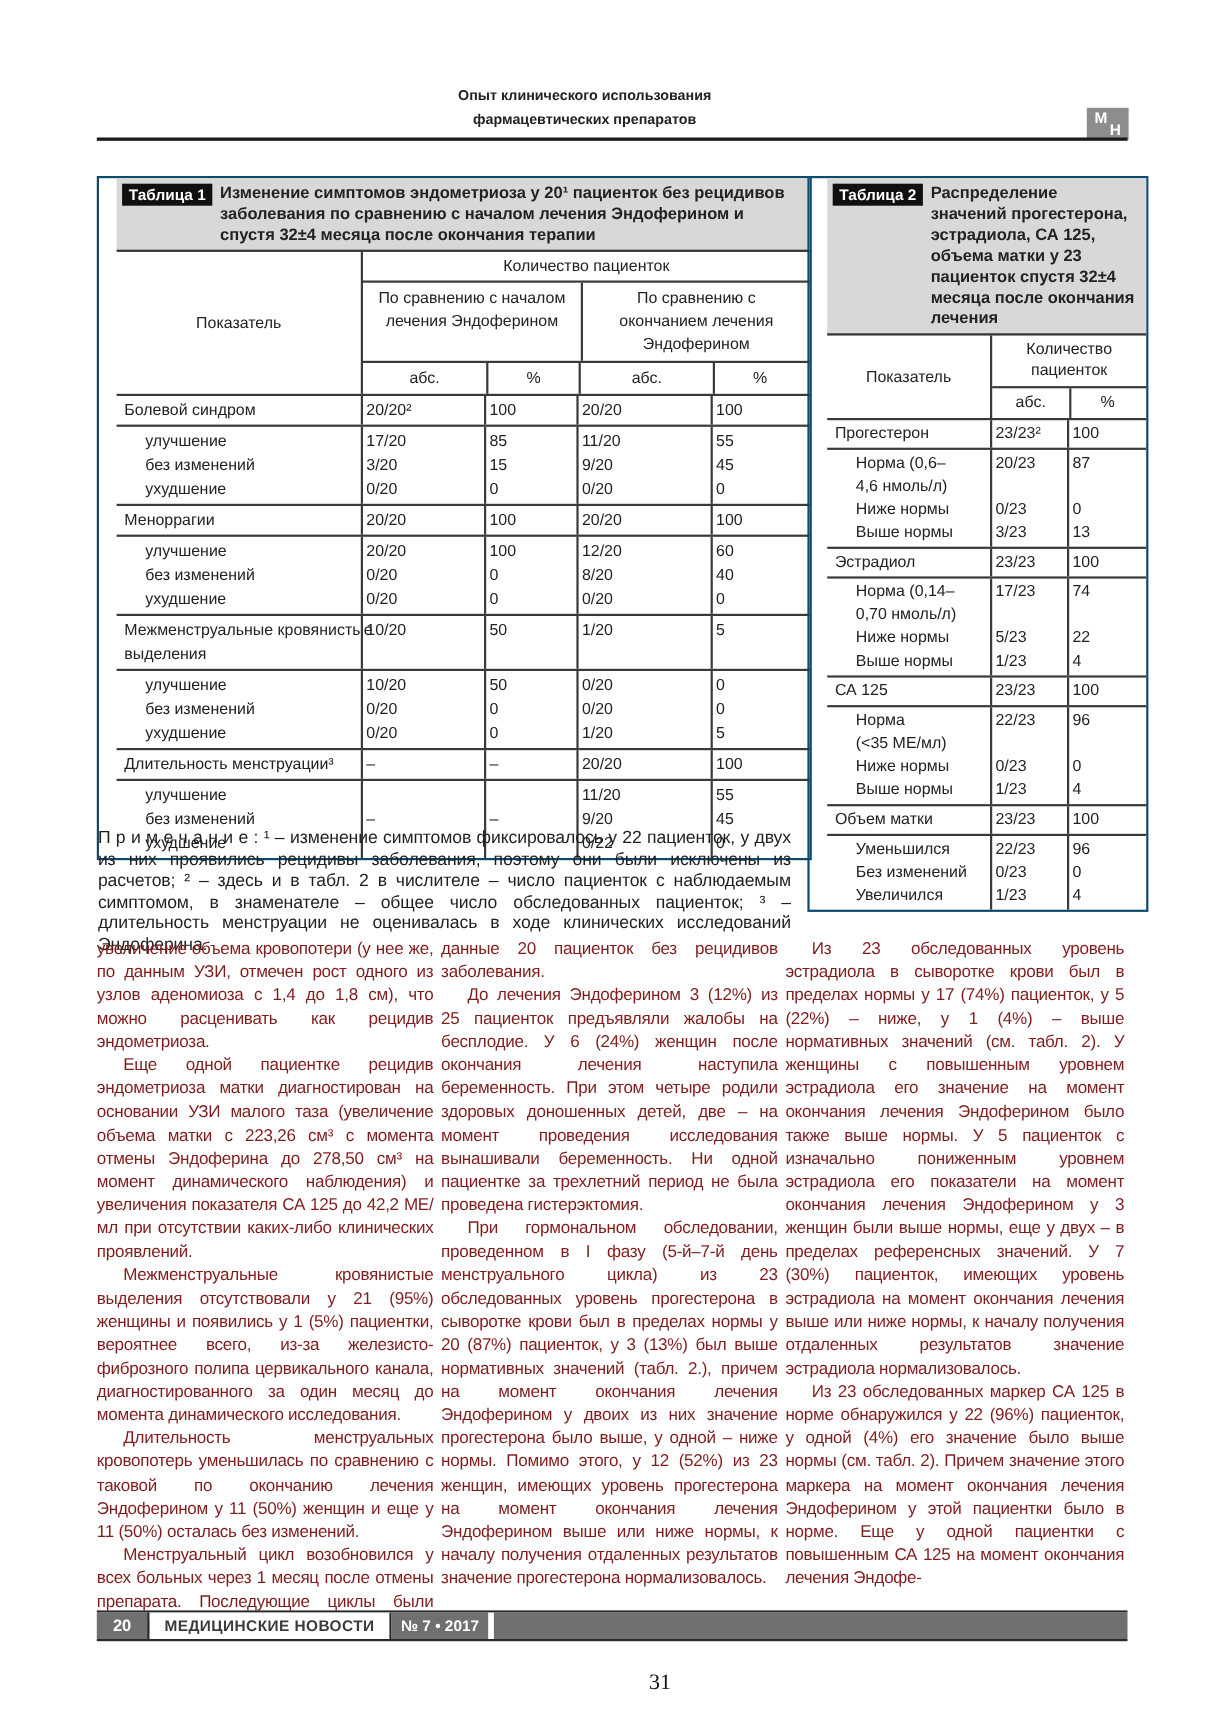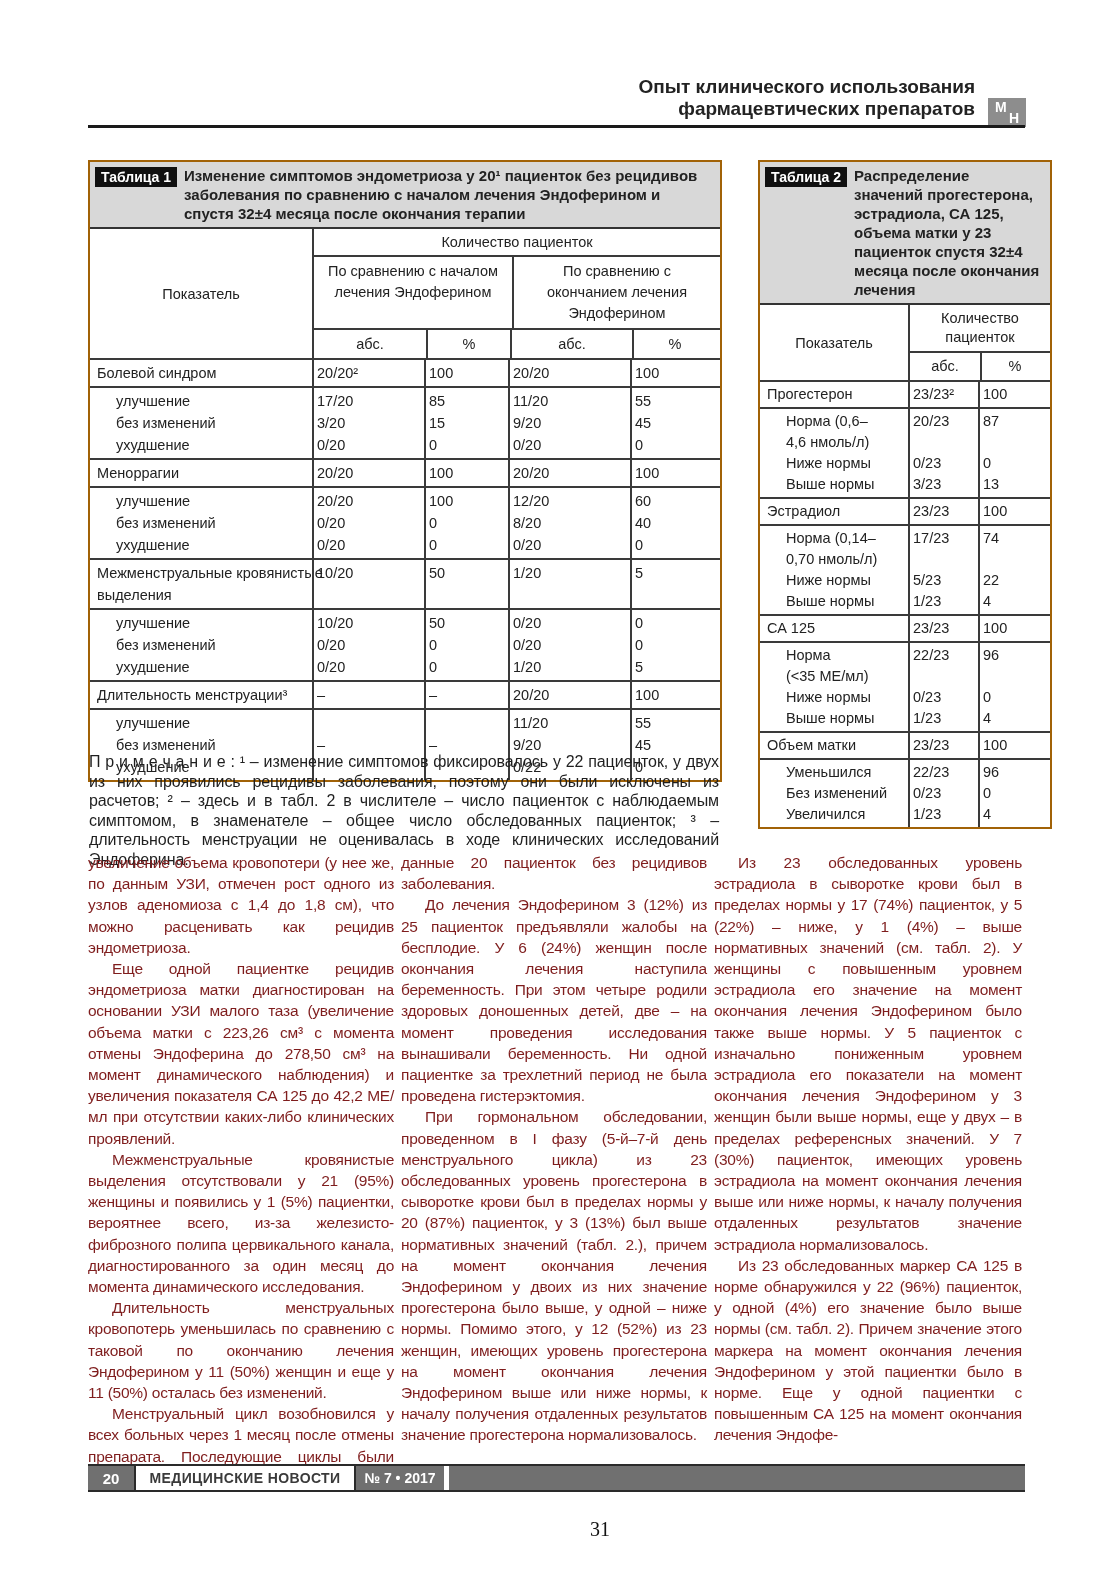--- a/index.html
+++ b/index.html
@@ -1,27 +1,27 @@
 <!DOCTYPE html>
 <html><head>
 <meta charset="utf-8">
 <style>
   html,body{margin:0;padding:0;background:#fff;}
   .page{position:relative;width:1110px;height:1570px;background:#ffffff;overflow:hidden;
         font-family:"Liberation Sans",sans-serif;color:#1d1d1d;}
   
   .hdr{position:absolute;left:88px;top:76px;width:937px;}
-  .hdr-text{text-align:right;padding-right:50px;font-weight:bold;font-size:19px;line-height:22px;color:#222;}
+  .hdr-text{text-align:center;padding-right:50px;font-weight:bold;font-size:13px;line-height:22px;color:#222;}
   .hdr-rule{position:absolute;left:88px;top:125px;width:937px;height:3px;background:#1a1a1a;}
   .logo{position:absolute;left:988px;top:98px;width:38px;height:29px;background:#8d8d8d;}
   .logo span{position:absolute;color:#fff;font-weight:bold;font-size:14px;line-height:14px;}
   .logo .m{left:7px;top:2px;}
   .logo .n{right:7px;bottom:2px;}
   
-  .tbl{position:absolute;border:2px solid #a16207;font-size:14.5px;color:#222;}
+  .tbl{position:absolute;border:2px solid #0c4a6e;font-size:14.5px;color:#222;padding-left:16px;}
   .ttl{display:flex;background:#d8d8d8;border-bottom:2px solid #333;}
   .ttl-label{flex:none;align-self:flex-start;margin:5px 2px 5px 5px;background:#101010;color:#fff;
              font-weight:bold;font-size:14px;line-height:16px;padding:2px 6px;}
   .ttl-text{flex:1;font-weight:bold;font-size:15px;line-height:19px;padding:4px 8px 4px 5px;}
   .tline{white-space:nowrap;}
   .tblock{display:grid;border-top:2px solid #3a3a3a;}
   .tblock:first-child{border-top:none;}
   .tcell{padding:2px 3px;}
   .tval{text-align:left;border-left:2px solid #3a3a3a;}
   .tlabel{padding-left:7px;}
@@ -34,21 +34,21 @@
   .t1h-ind{display:flex;align-items:center;justify-content:center;}
   .t1h-right{border-left:2px solid #3a3a3a;}
   .t1h-count{text-align:center;line-height:26px;border-bottom:2px solid #3a3a3a;}
   .t1h-groups{display:grid;grid-template-columns:198px 1fr;border-bottom:2px solid #3a3a3a;}
   .t1h-group{text-align:center;padding:4px 8px;line-height:21px;}
   .t1h-group + .t1h-group{border-left:2px solid #3a3a3a;}
   .t1h-ap{display:grid;grid-template-columns:112px 84px 122px 84px;}
   .t1h-ap div{text-align:center;line-height:28px;}
   .t1h-ap div + div{border-left:2px solid #3a3a3a;}
   
-  .t2{left:734px;top:160px;width:290px;margin-left:24px;}
+  .t2{left:734px;top:160px;width:290px;}
   .t2 .tblock{grid-template-columns:148px 70px 68px;}
   .t2 .tline{line-height:21px;}
   .t2 .ttl-text{line-height:19px;}
   .t2h{display:grid;grid-template-columns:148px 1fr;border-bottom:2px solid #3a3a3a;}
   .t2h-ind{display:flex;align-items:center;justify-content:center;}
   .t2h-right{border-left:2px solid #3a3a3a;}
   .t2h-count{text-align:center;line-height:19px;padding:4px 0;border-bottom:2px solid #3a3a3a;}
   .t2h-ap{display:grid;grid-template-columns:70px 68px;}
   .t2h-ap div{text-align:center;line-height:27px;}
   .t2h-ap div + div{border-left:2px solid #3a3a3a;}

